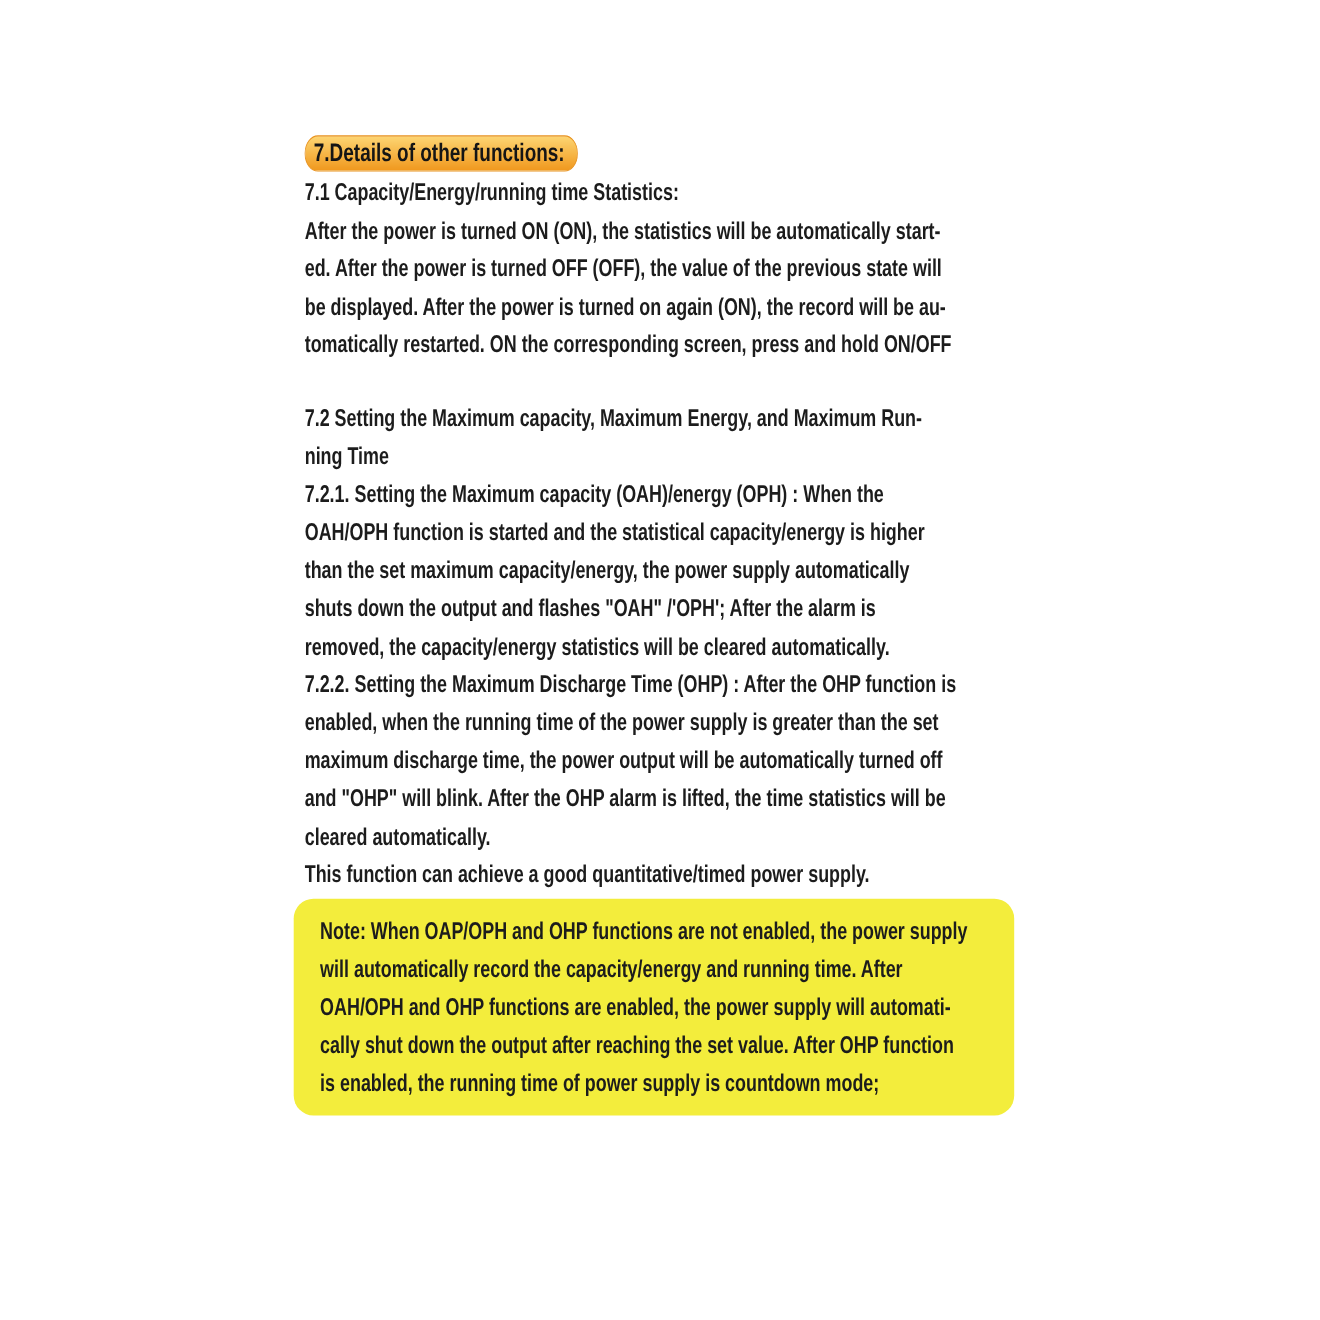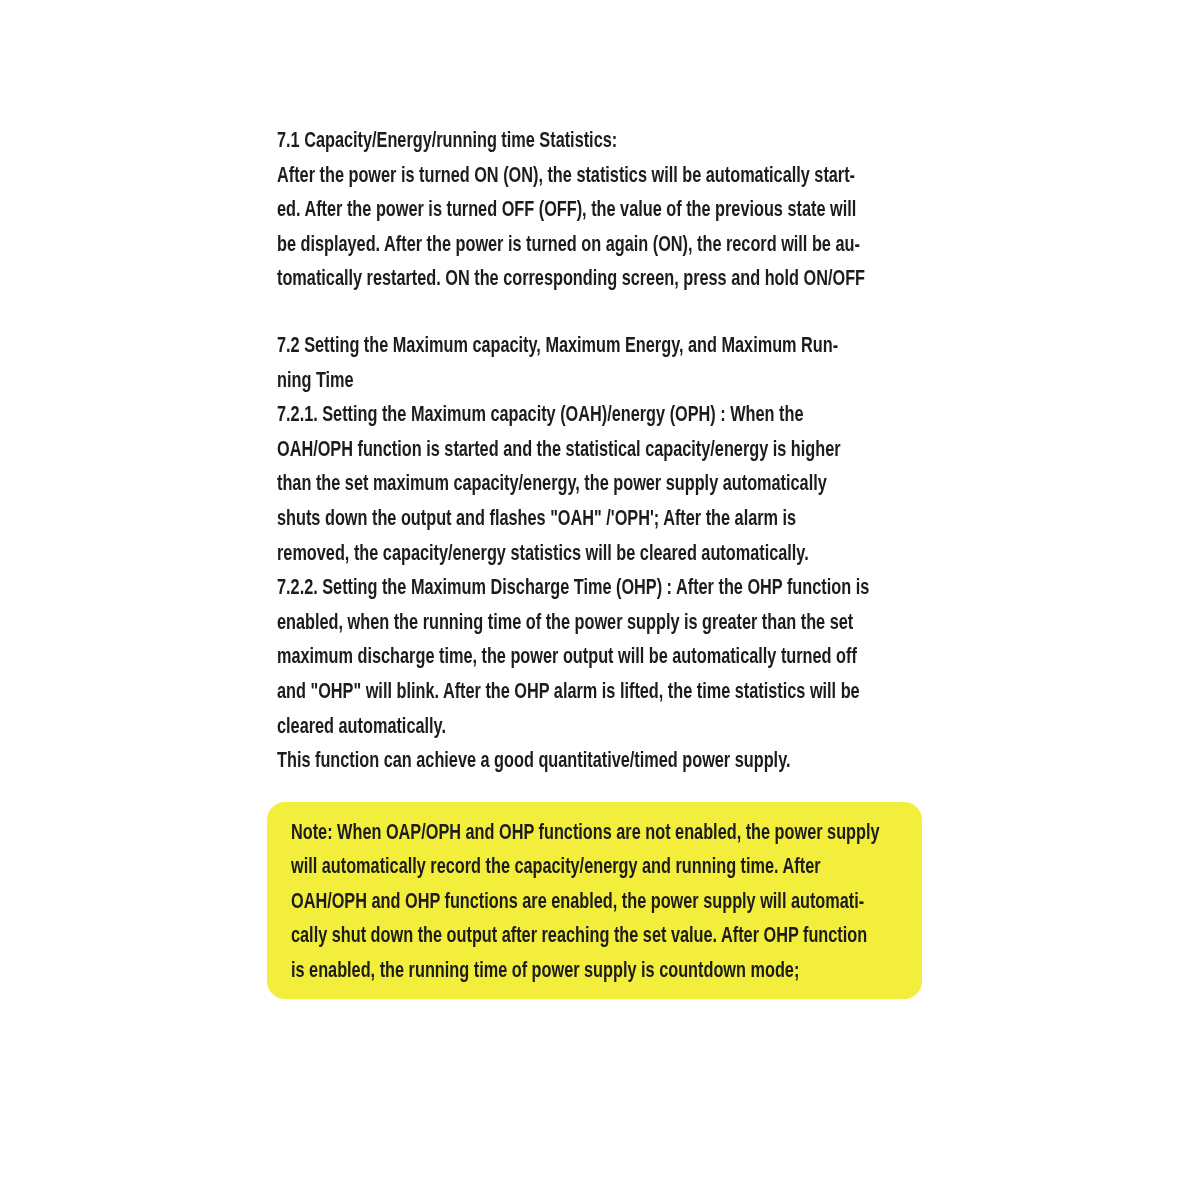--- a/index.html
+++ b/index.html
@@ -75,33 +75,36 @@
     align-items:center;
     justify-content:center;
   }
   .key-icon .bar{
     width:3px;height:10px;
     background:var(--icon-glyph);
     display:block;
   }
   .section-72{margin-top:32px;}
   .note-box{
-    margin-top:24px;
+    margin-top:4px;
     margin-left:-10px;
     width:631px;
     background:var(--note-bg);
     border-radius:18px;
     padding:13px 0 11px 24px;
   }
 </style>
 </head>
 <body>
 
 <div class="content">
 
+  <div class="heading-row">
+    <span class="heading-pill"><span class="heading-text">7.Details of other functions:</span></span>
+  </div>
 
   <div class="line">7.1 Capacity/Energy/running time Statistics:</div>
   <div class="line">After the power is turned ON (ON), the statistics will be automatically start-</div>
   <div class="line">ed. After the power is turned OFF (OFF), the value of the previous state will</div>
   <div class="line">be displayed. After the power is turned on again (ON), the record will be au-</div>
   <div class="line">tomatically restarted. ON the corresponding screen, press and hold ON/OFF</div>
 
 
   <div class="section-72">
     <div class="line">7.2 Setting the Maximum capacity, Maximum Energy, and Maximum Run-</div>

